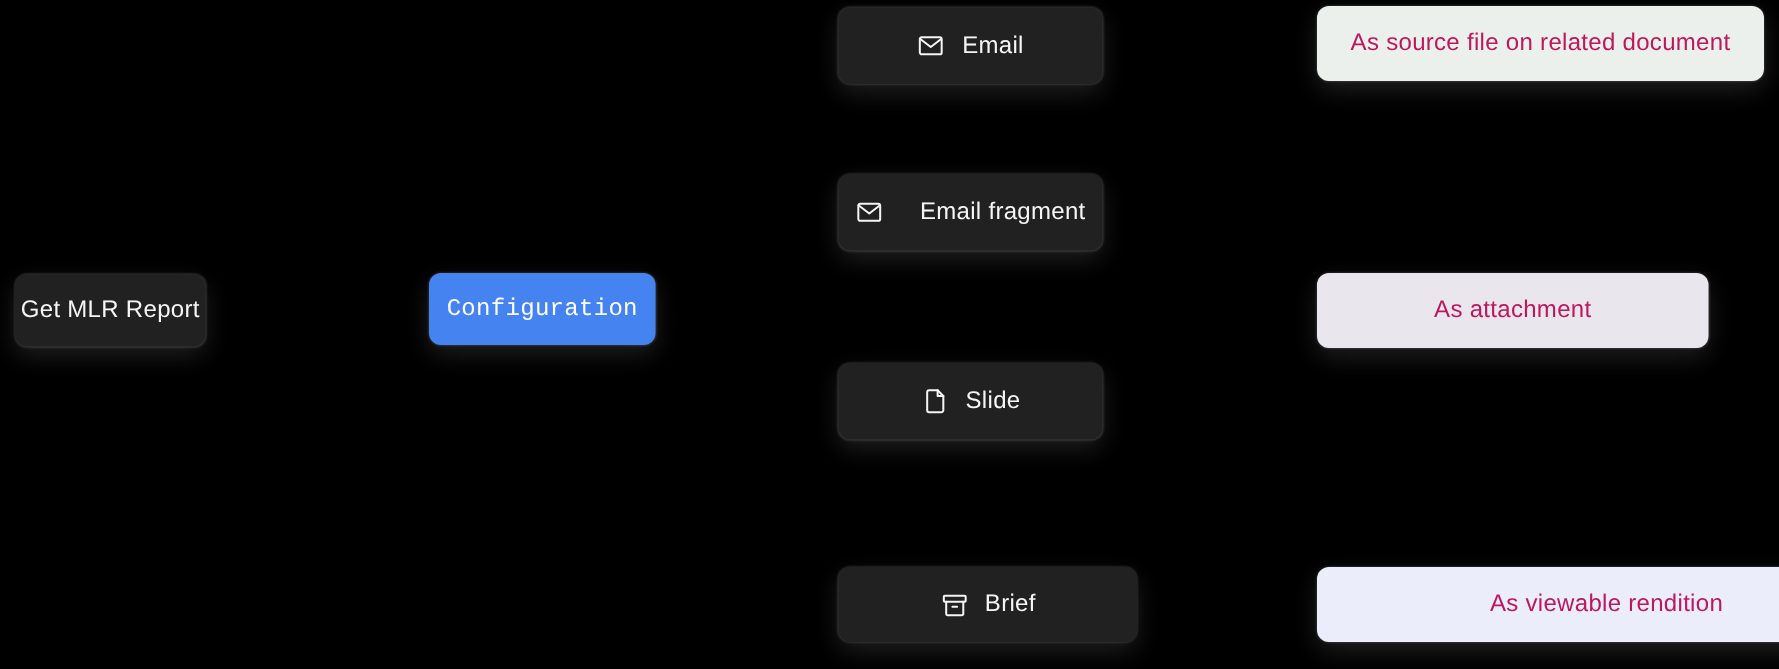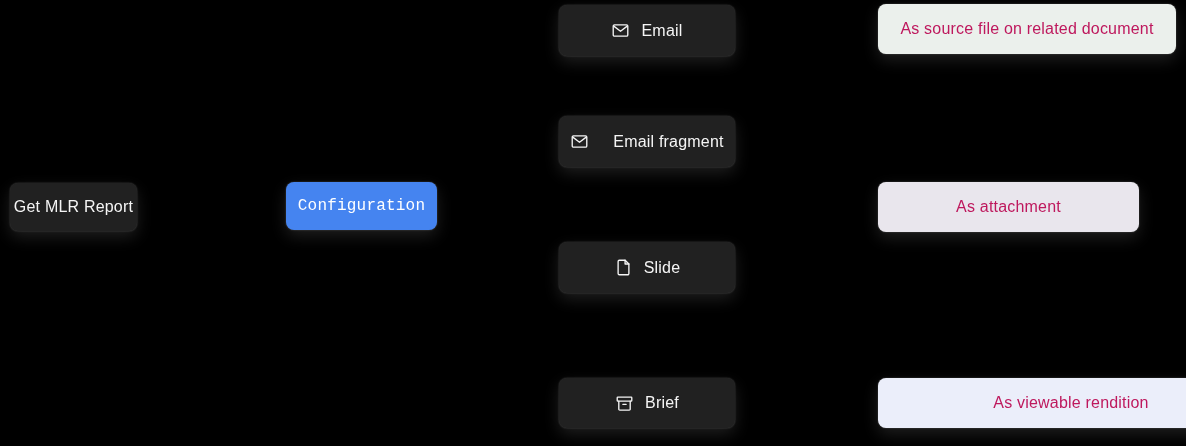--- a/index.html
+++ b/index.html
@@ -30,21 +30,21 @@
   .node.tint-green  { background: #ebf0ec; }
   .node.tint-purple { background: #e9e6ed; }
   .node.tint-blue   { background: #ebeefa; }
 
   
   .n-get-mlr   { left: 10px;  top: 183px; width: 127px; height: 48px; }
   .n-config    { left: 286px; top: 182px; width: 151px; height: 48px; font-family: Liberation Mono, monospace; }
   .n-email     { left: 559px; top: 5px;   width: 176px; height: 51px; }
   .n-emailfrag { left: 559px; top: 116px; width: 176px; height: 51px; gap: 24px; }
   .n-slide     { left: 559px; top: 242px; width: 176px; height: 51px; }
-  .n-brief     { left: 559px; top: 378px; width: 176px; height: 50px; }
+  .n-brief     { left: 559px; top: 378px; width: 199px; height: 50px; }
   .n-source    { left: 878px; top: 4px;   width: 298px; height: 50px; }
   .n-attach    { left: 878px; top: 182px; width: 261px; height: 50px; }
   .n-rendition { left: 878px; top: 378px; width: 298px; height: 50px; padding-left: 44px; }
 
   .icon { display: inline-flex; width: 19px; height: 19px; flex: 0 0 auto; }
   .icon svg { width: 100%; height: 100%; stroke: #f5f5f5; fill: none;
               stroke-width: 1.7; stroke-linecap: round; stroke-linejoin: round; }
 </style>
 </head>
 <body>

